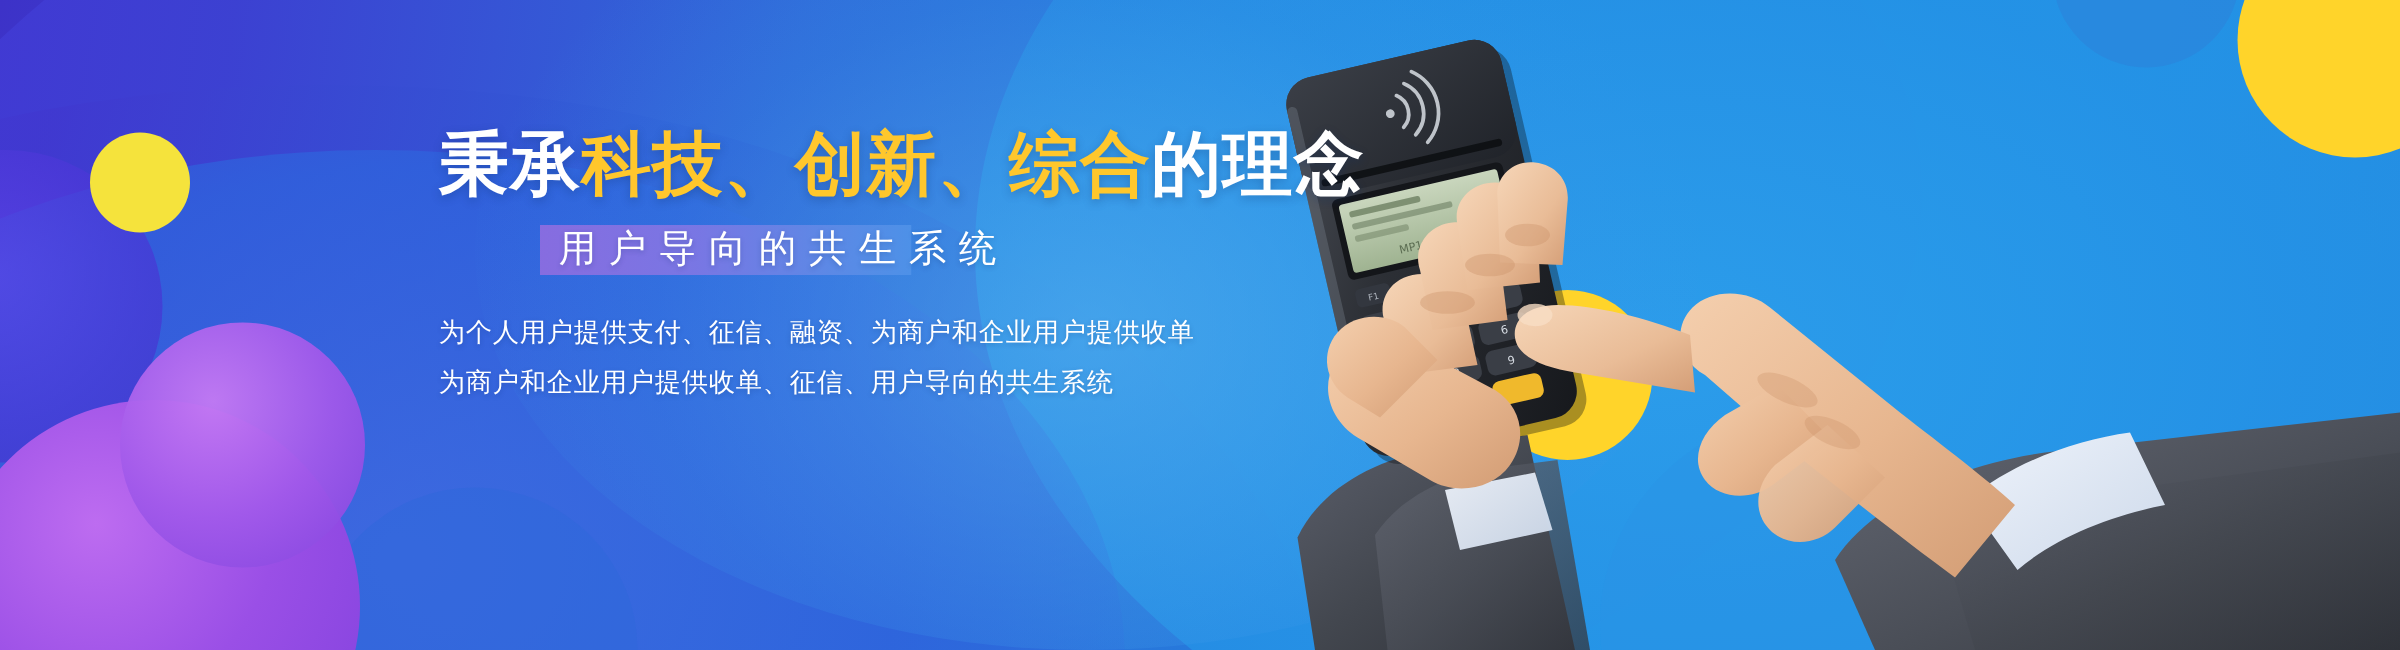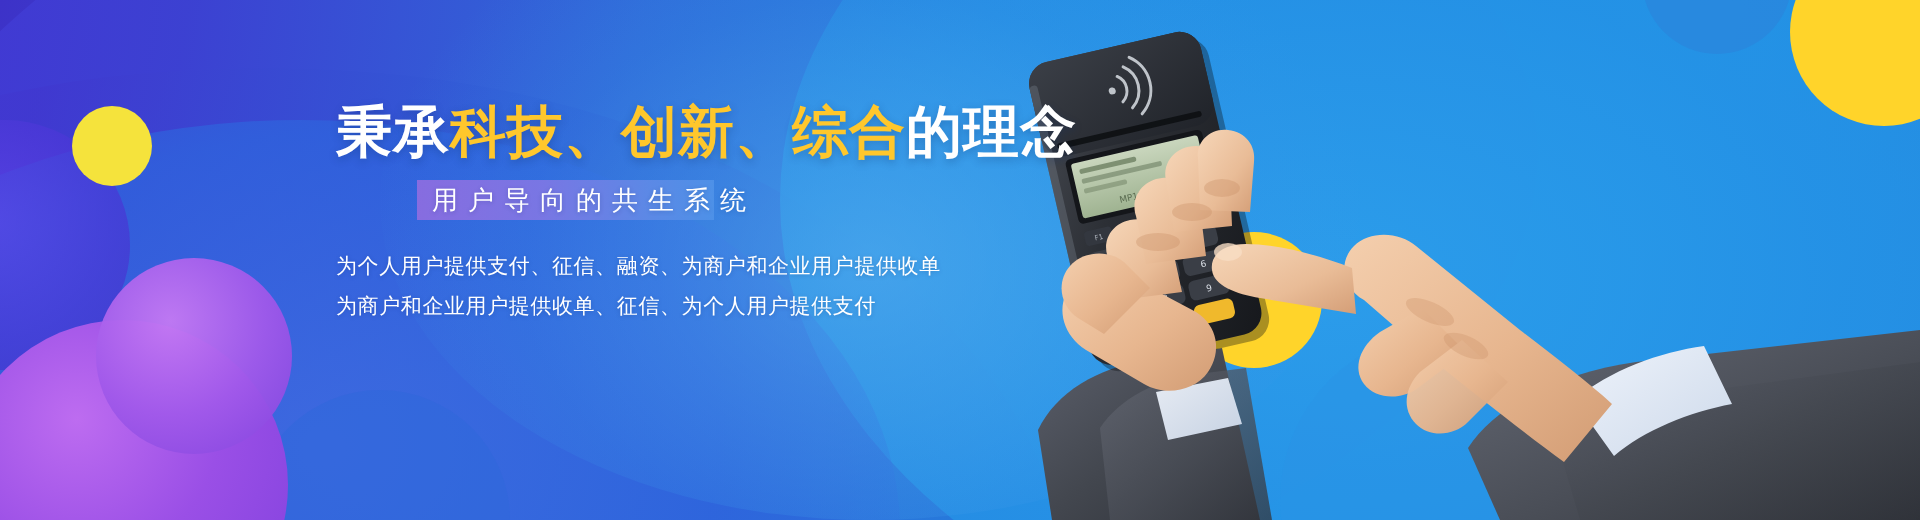--- a/index.html
+++ b/index.html
@@ -51,39 +51,39 @@
   .dot-purple-bl{left:-42px;bottom:-130px;width:330px;height:330px;
       background:radial-gradient(circle at 36% 30%,#bd6cf0 0%,#9a4fe6 46%,#7d3fdc 100%);}
   .dot-purple-bl2{left:96px;bottom:66px;width:196px;height:196px;
       background:radial-gradient(circle at 38% 32%,#c479f3 0%,#a159ea 52%,#8244de 100%);opacity:.95;}
   .dot-violet-l{left:-120px;top:120px;width:250px;height:250px;
       background:radial-gradient(circle at 45% 40%,#5d44e8 0%,#4a36d6 60%,#4130c8 100%);opacity:.7;}
   .dot-blue-b{left:250px;bottom:-130px;width:260px;height:260px;background:#2f68da;opacity:.55;}
   .dot-soft-r{right:300px;bottom:-150px;width:340px;height:340px;background:#2a93e6;opacity:.35;}
 
   
-  .copy{position:absolute;left:336px;top:100px;width:760px;}
+  .copy{position:absolute;left:351px;top:100px;width:760px;}
 
   .headline{
     font-size:56px;line-height:1.14;font-weight:bold;color:#ffffff;
     letter-spacing:1px;white-space:nowrap;
     text-shadow:0 3px 8px rgba(14,45,105,.30);
     margin:0 0 16px 0;
   }
   .headline .hl{color:#ffc72c;}
 
   .subtitle-wrap{position:relative;height:44px;margin:0 0 22px 0;}
   .subtitle-band{
     position:absolute;left:81px;top:0;width:297px;height:40px;
     background:linear-gradient(90deg,#8e6de0 0%,#7f77e4 42%,#5f8ae6 78%,#4f92e8 100%);
     opacity:.92;
   }
   .subtitle-text{
     position:absolute;left:96px;top:2px;
-    font-size:26px;line-height:36px;color:#ffffff;letter-spacing:10px;
+    font-size:30px;line-height:36px;color:#ffffff;letter-spacing:10px;
     white-space:nowrap;text-shadow:0 1px 4px rgba(18,48,110,.25);
   }
 
   .body-line{
     font-size:21px;line-height:40px;color:#ffffff;letter-spacing:.6px;
     white-space:nowrap;text-shadow:0 1px 4px rgba(18,48,110,.28);
     margin:0;
   }
 
   
@@ -258,16 +258,16 @@
   <div class="copy">
 
     <h1 class="headline"><span>秉承</span><span class="hl">科技、创新、综合</span><span>的理念</span></h1>
 
     <div class="subtitle-wrap">
       <div class="subtitle-band"></div>
       <div class="subtitle-text">用户导向的共生系统</div>
     </div>
 
     <p class="body-line">为个人用户提供支付、征信、融资、为商户和企业用户提供收单</p>
-    <p class="body-line">为商户和企业用户提供收单、征信、为个人用户提供支付</p>
+    <p class="body-line">为商户和企业用户提供收单、征信、用户导向的共生系统</p>
   </div>
 
 </div>
 
 </body></html>

